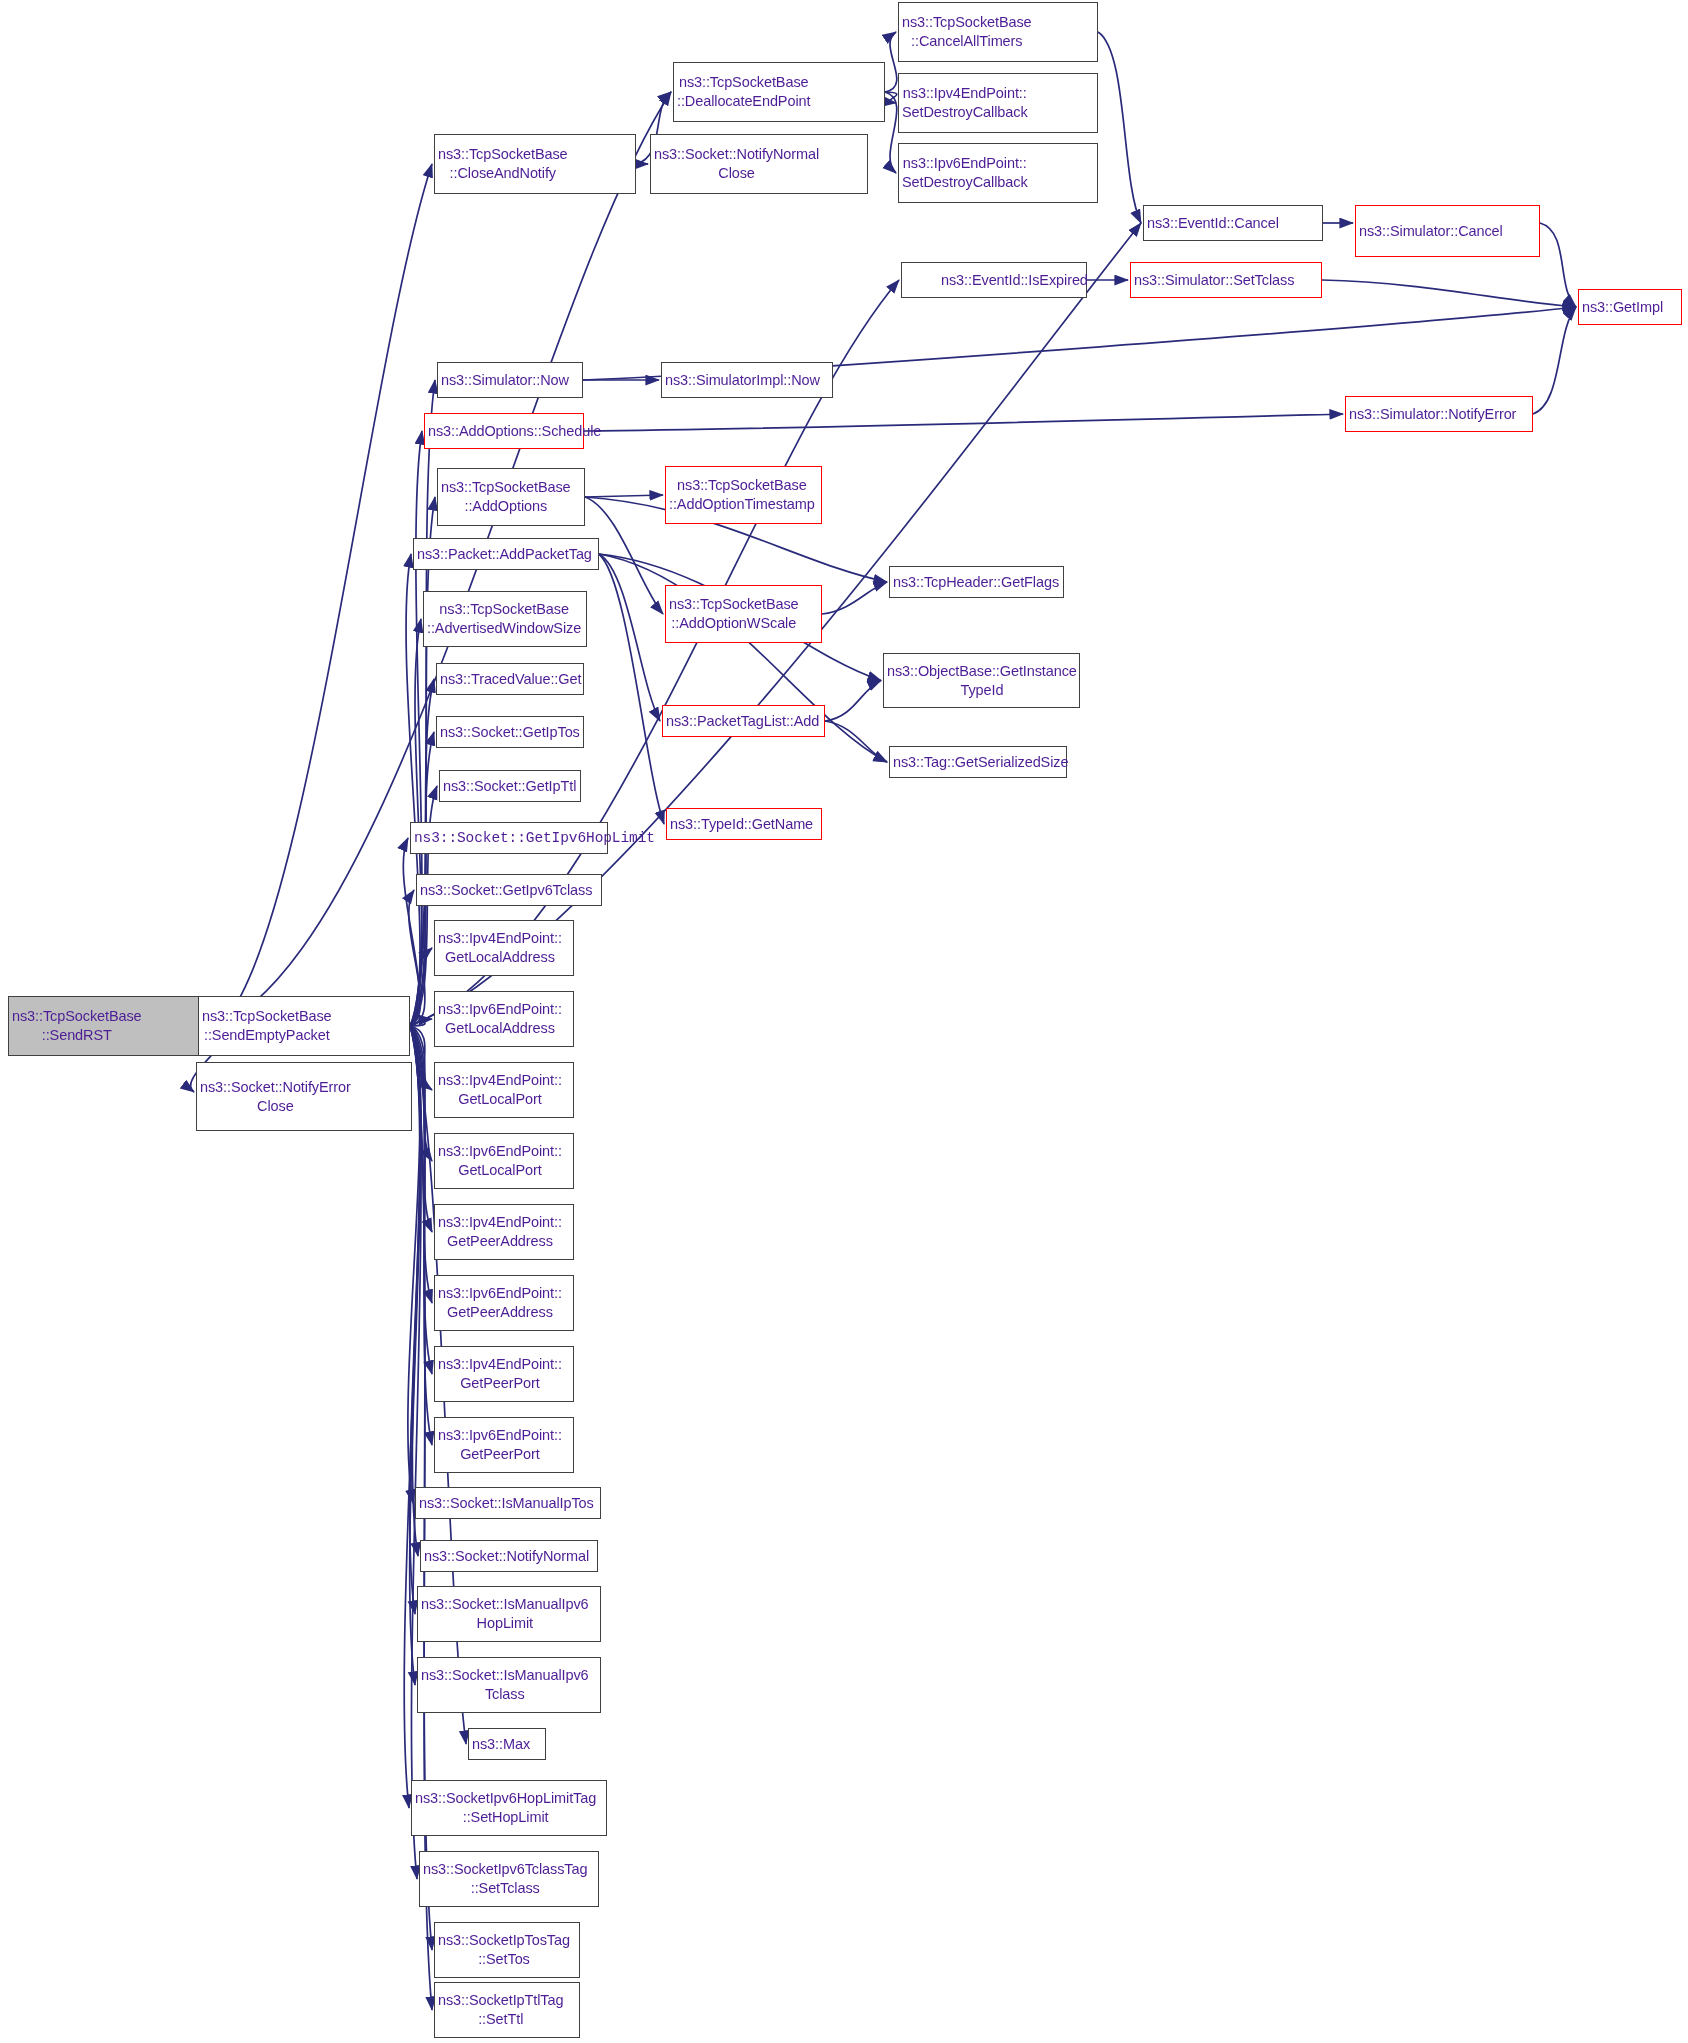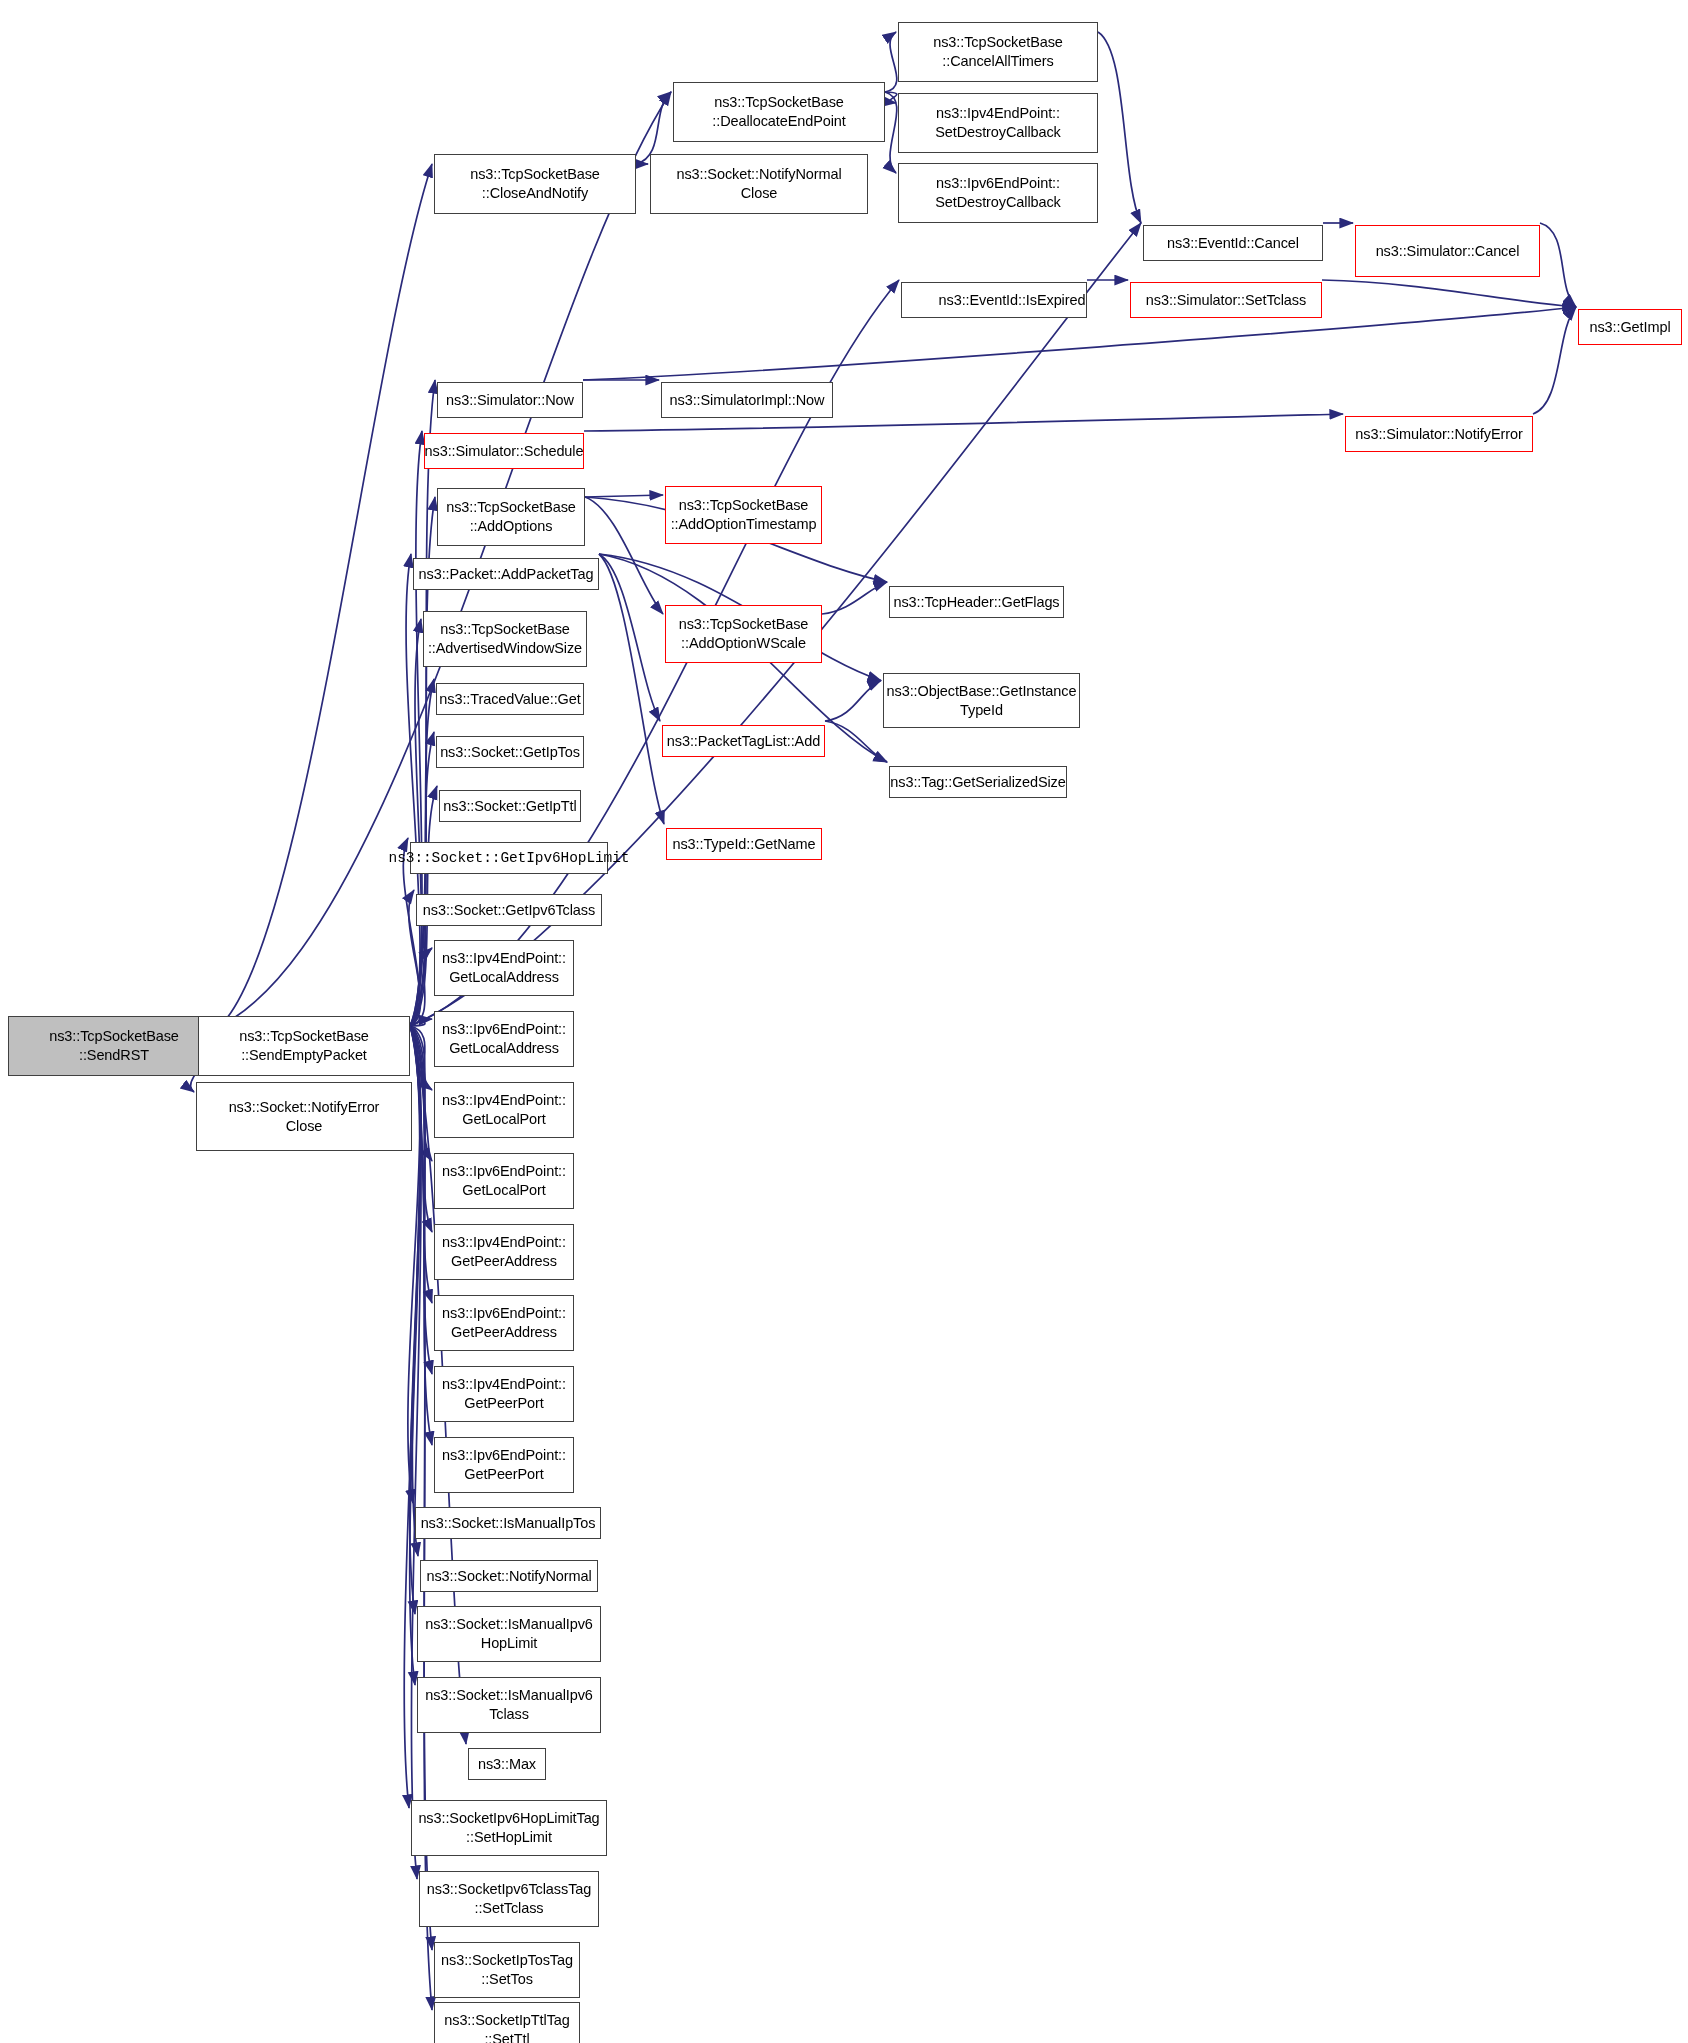--- a/index.html
+++ b/index.html
@@ -21,31 +21,29 @@
     left: 0;
     width: 1688px;
     height: 2043px;
     pointer-events: none;
   }
   .node {
     position: absolute;
     box-sizing: border-box;
     display: flex;
     align-items: center;
-    justify-content: center;
     text-align: center;
     background: #ffffff;
     border: 1px solid #404040;
-    color: #000000;
+    color: #4c1d95;
     font-size: 14.5px;
     line-height: 1.28;
     letter-spacing: -0.1px;
     white-space: pre-line;
     z-index: 2;
-    margin-top: 20px;
   }
   .node.red {
     border: 1.6px solid #ff0000;
   }
   .node.current {
     background: #bfbfbf;
     border: 1px solid #404040;
   }
   .node-label {
     display: block;
@@ -141,21 +139,21 @@
 SetDestroyCallback</span></div>
     <div class="node" style="left: 650px; top: 134px; width: 218px; height: 60px;"><span class="node-label">ns3::Socket::NotifyNormal
 Close</span></div>
     <div class="node" style="left: 1143px; top: 205px; width: 180px; height: 36px;"><span class="node-label">ns3::EventId::Cancel</span></div>
     <div class="node red" style="left: 1355px; top: 205px; width: 185px; height: 52px;"><span class="node-label">ns3::Simulator::Cancel</span></div>
     <div class="node" style="left: 901px; top: 262px; width: 186px; height: 36px; padding-left: 36px;"><span class="node-label">ns3::EventId::IsExpired</span></div>
     <div class="node red" style="left: 1130px; top: 262px; width: 192px; height: 36px;"><span class="node-label">ns3::Simulator::SetTclass</span></div>
     <div class="node red" style="left: 1578px; top: 289px; width: 104px; height: 36px;"><span class="node-label">ns3::GetImpl</span></div>
     <div class="node" style="left: 437px; top: 362px; width: 146px; height: 36px;"><span class="node-label">ns3::Simulator::Now</span></div>
     <div class="node" style="left: 661px; top: 362px; width: 172px; height: 36px;"><span class="node-label">ns3::SimulatorImpl::Now</span></div>
-    <div class="node red" style="left: 424px; top: 413px; width: 160px; height: 36px;"><span class="node-label">ns3::Simulator::Schedule</span></div>
+    <div class="node red" style="left: 424px; top: 413px; width: 160px; height: 36px;"><span class="node-label">ns3::AddOptions::Schedule</span></div>
     <div class="node red" style="left: 1345px; top: 396px; width: 188px; height: 36px;"><span class="node-label">ns3::Simulator::NotifyError</span></div>
     <div class="node" style="left: 437px; top: 468px; width: 148px; height: 58px;"><span class="node-label">ns3::TcpSocketBase
 ::AddOptions</span></div>
     <div class="node red" style="left: 665px; top: 466px; width: 157px; height: 58px;"><span class="node-label">ns3::TcpSocketBase
 ::AddOptionTimestamp</span></div>
     <div class="node" style="left: 413px; top: 538px; width: 186px; height: 32px;"><span class="node-label">ns3::Packet::AddPacketTag</span></div>
     <div class="node" style="left: 423px; top: 591px; width: 164px; height: 56px;"><span class="node-label">ns3::TcpSocketBase
 ::AdvertisedWindowSize</span></div>
     <div class="node red" style="left: 665px; top: 585px; width: 157px; height: 58px;"><span class="node-label">ns3::TcpSocketBase
 ::AddOptionWScale</span></div>

